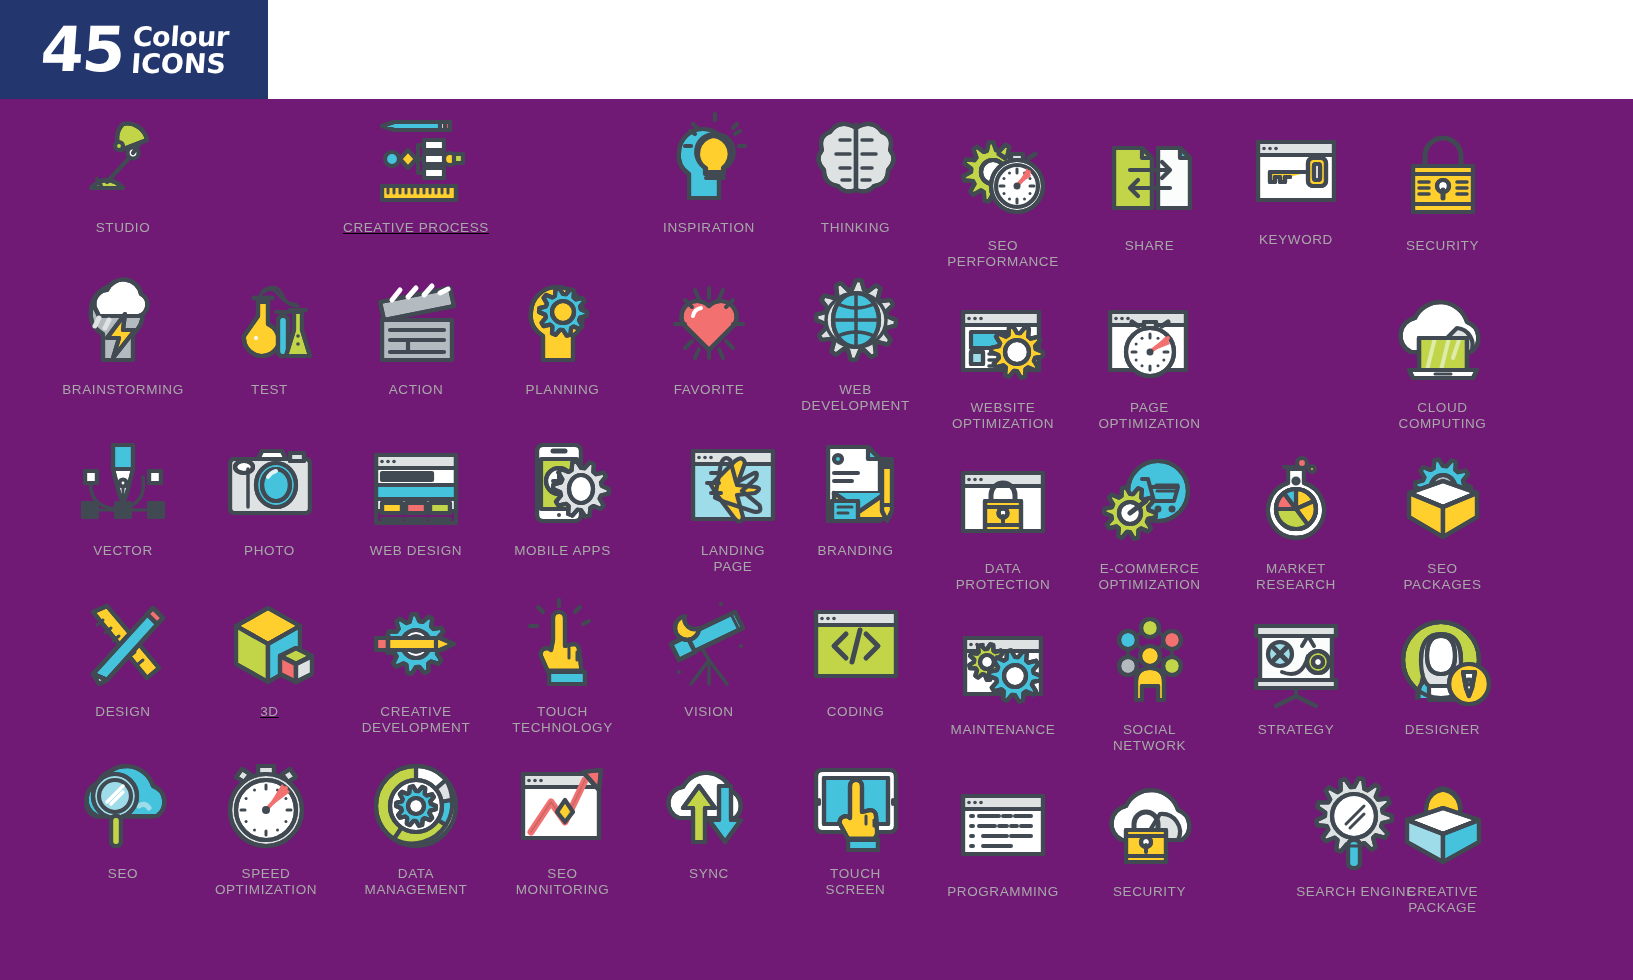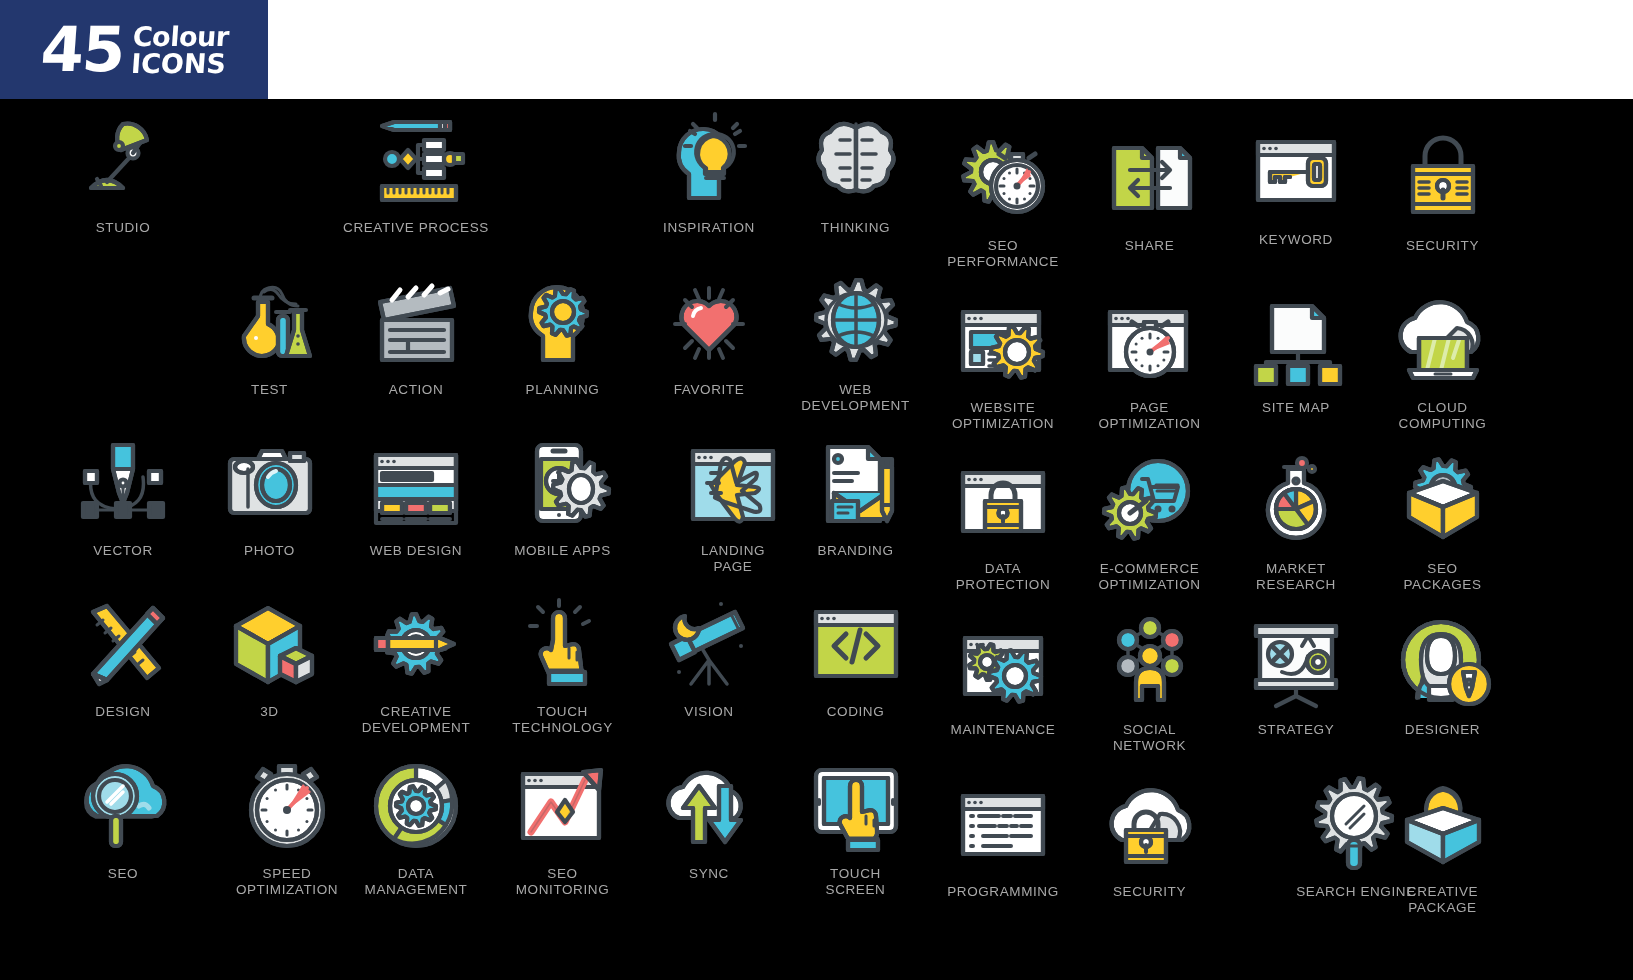--- a/index.html
+++ b/index.html
@@ -29,21 +29,21 @@
     flex:1; background:#34a5e0; height:99px;
     display:flex; align-items:center; justify-content:center;
   }
   .banner-title {
     color:#ffffff; font-size:50px; font-weight:bold;
     font-family:"Liberation Sans Narrow","Liberation Sans", sans-serif;
     letter-spacing:1px; transform:scaleX(0.93);
     text-shadow:0 1px 0 rgba(0,0,0,.06);
   }
   
-  .grid-wrap { position:relative; width:1633px; height:881px; background:#000000; }
+  .grid-wrap { position:relative; width:1633px; height:881px; background:#701a75; }
   .cell { position:absolute; width:146px; text-align:center; }
   .ico { height:106px; display:flex; align-items:center; justify-content:center; }
   .ico svg { display:block; }
   .cap {
     margin-top:7px; color:#a8a8a8; font-size:13.5px; letter-spacing:.6px;
     line-height:1.18; font-family:"Liberation Sans", sans-serif;
     white-space:pre-line; text-transform:uppercase;
   }
 </style>
 </head>
@@ -205,20 +205,34 @@
           <rect x="20" y="38" width="60" height="46"></rect>
   <path d="M20 46 H80 M20 76 H80"></path>
   <circle cx="50" cy="58" r="6" fill="#fff"></circle>
           <circle cx="50" cy="58" r="6"></circle>
   <path d="M50 62 v8" stroke-width="5"></path>
   <path d="M26 54 h10 M26 60 h10 M26 66 h10 M64 54 h10 M64 60 h10 M64 66 h10" stroke-width="3.5"></path>
         </svg>
       </div>
       <div class="cap">SECURITY</div>
     </div>
+    <div class="cell" style="left: 50px; top: 170px;">
+      <div class="ico">
+        <svg width="100" height="100" viewBox="0 0 100 100" fill="none" stroke="#414a52" stroke-width="4.2" stroke-linecap="round" stroke-linejoin="round">
+          <path d="M30 88 V62 q-14 -8 -12 -24 a26 26 0 0 1 52 2 q0 14 -10 22 V88 Z" fill="#b4bbc0"></path>
+  <path d="M30 88 V62 q-14 -8 -12 -24 a26 26 0 0 1 52 2 q0 14 -10 22 V88"></path>
+  <path d="M22 36 a14 14 0 0 1 12 -18 a18 18 0 0 1 34 4 a12 12 0 0 1 -2 22 H26 Z" fill="#fff"></path>
+  <path d="M22 36 a14 14 0 0 1 12 -18 a18 18 0 0 1 34 4 a12 12 0 0 1 -2 22 H26 Z"></path>
+  <path d="M52 42 L34 66 H46 L40 86 L62 58 H50 Z" fill="#ffcf2d"></path>
+  <path d="M52 42 L34 66 H46 L40 86 L62 58 H50 Z"></path>
+  <path d="M26 46 l-4 8 M36 48 l-4 8" stroke="#dfe2e3" stroke-width="5"></path>
+        </svg>
+      </div>
+      <div class="cap">BRAINSTORMING</div>
+    </div>
     <div class="cell" style="left: 196.5px; top: 170px;">
       <div class="ico">
         <svg width="100" height="100" viewBox="0 0 100 100" fill="none" stroke="#414a52" stroke-width="4.2" stroke-linecap="round" stroke-linejoin="round">
           <path d="M40 28 q0 -10 8 -12 q10 -3 14 6 q4 12 16 12" stroke-dasharray="0" stroke-width="3"></path>
   <path d="M44 20 q8 -6 14 2 q6 10 18 10" stroke-width="3"></path>
   <path d="M38 30 V44 L24 64 a18 18 0 0 0 34 10 a18 18 0 0 0 -10 -22 V30 Z" fill="#ffcf2d"></path>
   <path d="M38 30 V44 L24 64 a18 18 0 0 0 34 10 a18 18 0 0 0 -10 -22 V30 Z"></path>
   <path d="M34 26 h18" stroke-width="5"></path>
   <rect x="58" y="44" width="10" height="40" rx="4" fill="#45c3dd"></rect>
           <rect x="58" y="44" width="10" height="40" rx="4"></rect>
@@ -338,37 +352,20 @@
           <circle cx="36.143593539448986" cy="54" r="1.5" fill="#414a52" stroke="none"></circle>
           <circle cx="41.99999999999999" cy="48.143593539448986" r="1.5" fill="#414a52" stroke="none"></circle>
   <path d="M50 62 L66 46 L70 54 Z" fill="#f2706f" stroke="none"></path>
   <path d="M50 62 L68 48" stroke="#f2706f" stroke-width="4"></path>
   <circle cx="50" cy="62" r="3.5" fill="#414a52" stroke="none"></circle>
         </svg>
       </div>
       <div class="cap">PAGE
 OPTIMIZATION</div>
     </div>
-    <div class="cell" style="left: 1223px; top: 188px;">
-      <div class="ico">
-        <svg width="100" height="100" viewBox="0 0 100 100" fill="none" stroke="#414a52" stroke-width="4.2" stroke-linecap="round" stroke-linejoin="round">
-          <path d="M26 16 H66 L78 28 V62 H26 Z" fill="#fbfcfc"></path>
-  <path d="M66 16 L78 28 H66 Z" fill="#45c3dd"></path>
-          <path d="M26 16 H66 L78 28 V62 H26 Z"></path>
-  <path d="M52 62 V72 M20 72 H84 M20 72 V82 M52 72 V82 M84 72 V82"></path>
-  <rect x="10" y="76" width="20" height="18" fill="#c2d548"></rect>
-          <rect x="10" y="76" width="20" height="18"></rect>
-  <rect x="42" y="76" width="20" height="18" fill="#45c3dd"></rect>
-          <rect x="42" y="76" width="20" height="18"></rect>
-  <rect x="74" y="76" width="20" height="18" fill="#ffcf2d"></rect>
-          <rect x="74" y="76" width="20" height="18"></rect>
-        </svg>
-      </div>
-      <div class="cap">SITE MAP</div>
-    </div>
     <div class="cell" style="left: 1369.5px; top: 188px;">
       <div class="ico">
         <svg width="100" height="100" viewBox="0 0 100 100" fill="none" stroke="#414a52" stroke-width="4.2" stroke-linecap="round" stroke-linejoin="round">
           <path d="M18 62 a18 18 0 0 1 4 -34 a28 28 0 0 1 52 4 a17 17 0 0 1 4 30 Z" fill="#fff"></path>
   <path d="M64 38 a17 17 0 0 1 14 24 H40 Z" fill="#dfe2e3"></path>
   <path d="M18 62 a18 18 0 0 1 4 -34 a28 28 0 0 1 52 4 a17 17 0 0 1 4 30 Z"></path>
   <rect x="26" y="48" width="48" height="32" fill="#c2d548"></rect>
           <rect x="26" y="48" width="48" height="32"></rect>
   <path d="M42 48 L34 80 M56 48 L48 80 M66 50 L60 68" stroke="#ddecaa" stroke-width="4"></path>
   <rect x="26" y="48" width="48" height="32"></rect>
@@ -793,21 +790,21 @@
   <circle cx="42" cy="40" r="22" fill="#9fdcea"></circle>
           <circle cx="42" cy="40" r="22"></circle>
   <circle cx="42" cy="40" r="16" fill="#9fdcea"></circle>
   <path d="M34 46 L50 30 M38 48 L50 36" stroke="#fff" stroke-width="3.5"></path>
   <rect x="38" y="60" width="10" height="30" rx="4" fill="#c2d548"></rect>
   <rect x="38" y="60" width="10" height="30" rx="4"></rect>
         </svg>
       </div>
       <div class="cap">SEO</div>
     </div>
-    <div class="cell" style="left: 214px; top: 654px;">
+    <div class="cell" style="left: 193px; top: 654px;">
       <div class="ico">
         <svg width="100" height="100" viewBox="0 0 100 100" fill="none" stroke="#414a52" stroke-width="4.2" stroke-linecap="round" stroke-linejoin="round">
           <rect x="42" y="10" width="16" height="10" fill="#dfe2e3"></rect>
           <rect x="42" y="10" width="16" height="10"></rect>
   <path d="M34 18 l-8 -5 l-6 8 l8 5" fill="#dfe2e3"></path>
           <path d="M34 18 l-8 -5 l-6 8 l8 5 Z"></path>
   <path d="M66 18 l8 -5 l6 8 l-8 5" fill="#dfe2e3"></path>
           <path d="M66 18 l8 -5 l6 8 l-8 5 Z"></path>
   <circle cx="50" cy="54" r="36" fill="#dfe2e3"></circle>
           <circle cx="50" cy="54" r="36"></circle>

